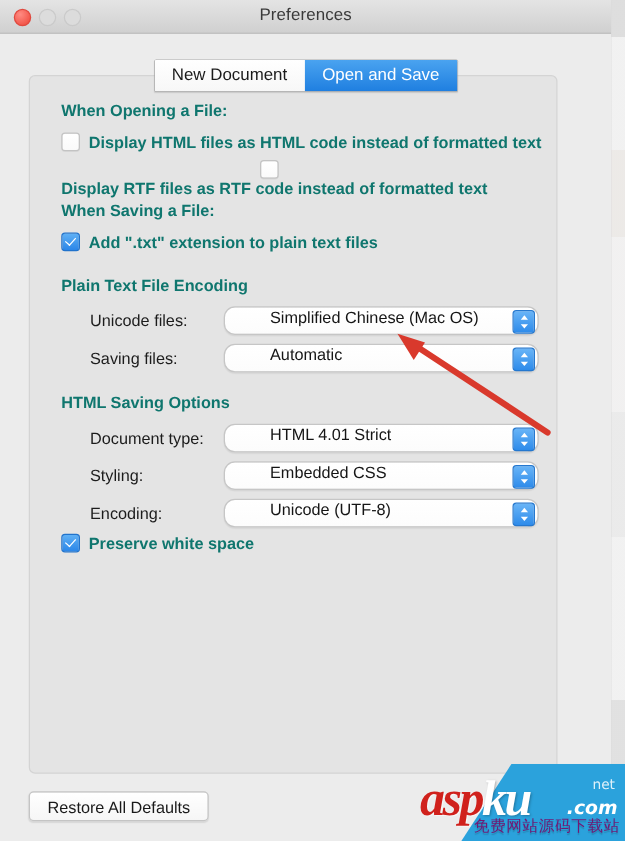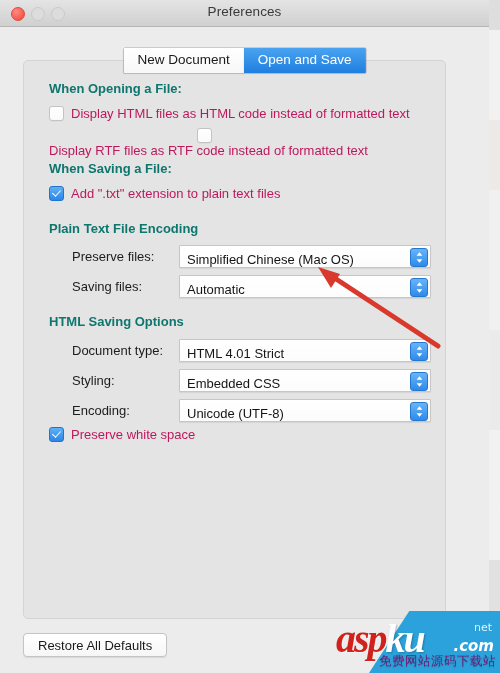--- a/index.html
+++ b/index.html
@@ -154,21 +154,22 @@
     content: "";
     position: absolute;
     left: 4px; top: 1px;
     width: 3.5px; height: 7px;
     border: solid #fff;
     border-width: 0 1.8px 1.8px 0;
     transform: rotate(42deg);
   }
   .cblabel {
     font-size: 13px;
-    color: #be185d;
+    color: #0f766e;
+    font-weight: bold;
   }
 
   
   .poprow {
     position: absolute;
     left: 48px;
     right: 14px;
     height: 21px;
     display: flex;
     align-items: center;
@@ -179,25 +180,26 @@
     width: 107px;
     flex: 0 0 auto;
     white-space: nowrap;
   }
   .popup {
     position: relative;
     flex: 1 1 auto;
     height: 21px;
     background: linear-gradient(180deg, #ffffff, #fcfcfc);
     border: 1px solid #c6c6c6;
-    border-radius: 1px;
+    border-radius: 9px;
     box-shadow: 0 1px 1px rgba(0,0,0,.07);
     display: flex;
-    align-items: flex-end;
+    align-items: flex-start;
     cursor: default;
+    padding-left: 29px;
   }
   .popup-value {
     font-size: 13px;
     color: #151515;
     padding-left: 7px;
     white-space: nowrap;
     overflow: hidden;
     text-overflow: ellipsis;
   }
   .popup-arrow {
@@ -340,21 +342,21 @@
     <div class="group-head" style="left:25px; top:100px;">When Saving a File:</div>
 
     <div class="cbrow" style="left:25px; top:125px;">
       <span class="cbox on"></span>
       <span class="cblabel">Add ".txt" extension to plain text files</span>
     </div>
 
     <div class="group-head" style="left:25px; top:160px;">Plain Text File Encoding</div>
 
     <div class="poprow" style="top:185px;">
-      <span class="poplabel">Preserve files:</span>
+      <span class="poplabel">Unicode files:</span>
       <span class="popup">
         <span class="popup-value">Simplified Chinese (Mac OS)</span>
         <span class="popup-arrow">
           <svg width="9" height="13" viewBox="0 0 9 13">
             <path d="M4.5 1.2 L7.4 4.7 L1.6 4.7 Z" fill="#ffffff"></path>
             <path d="M4.5 11.8 L7.4 8.3 L1.6 8.3 Z" fill="#ffffff"></path>
           </svg>
         </span>
       </span>
     </div>

